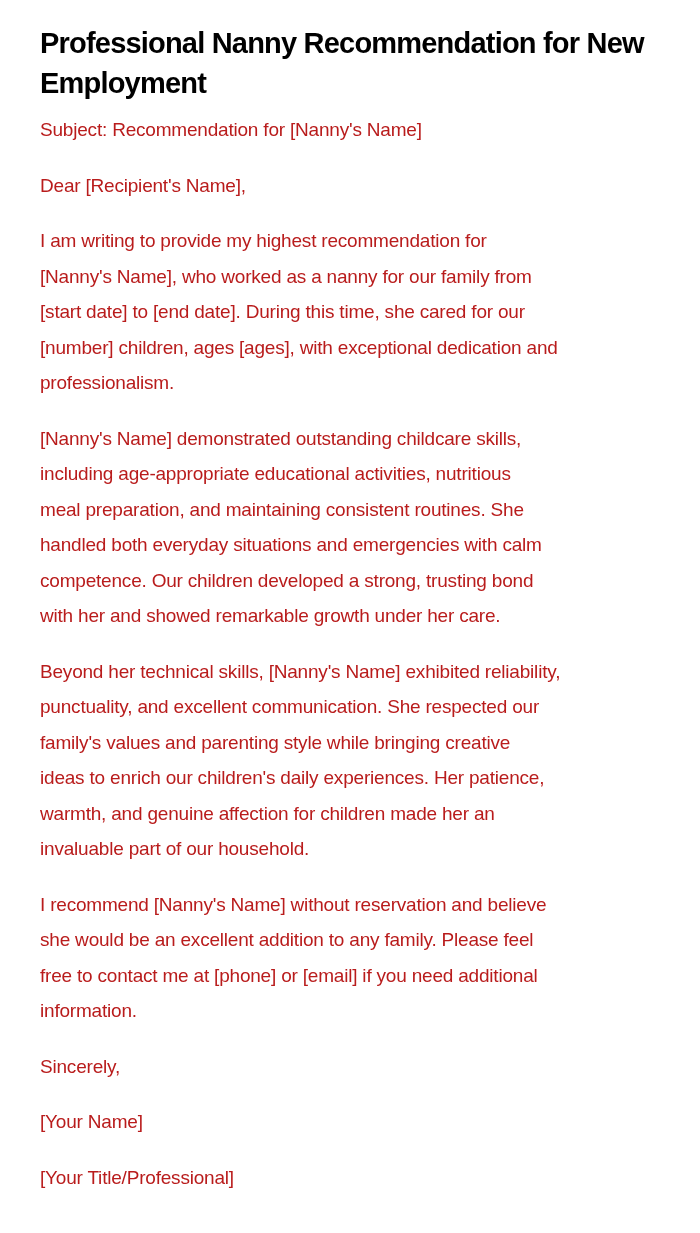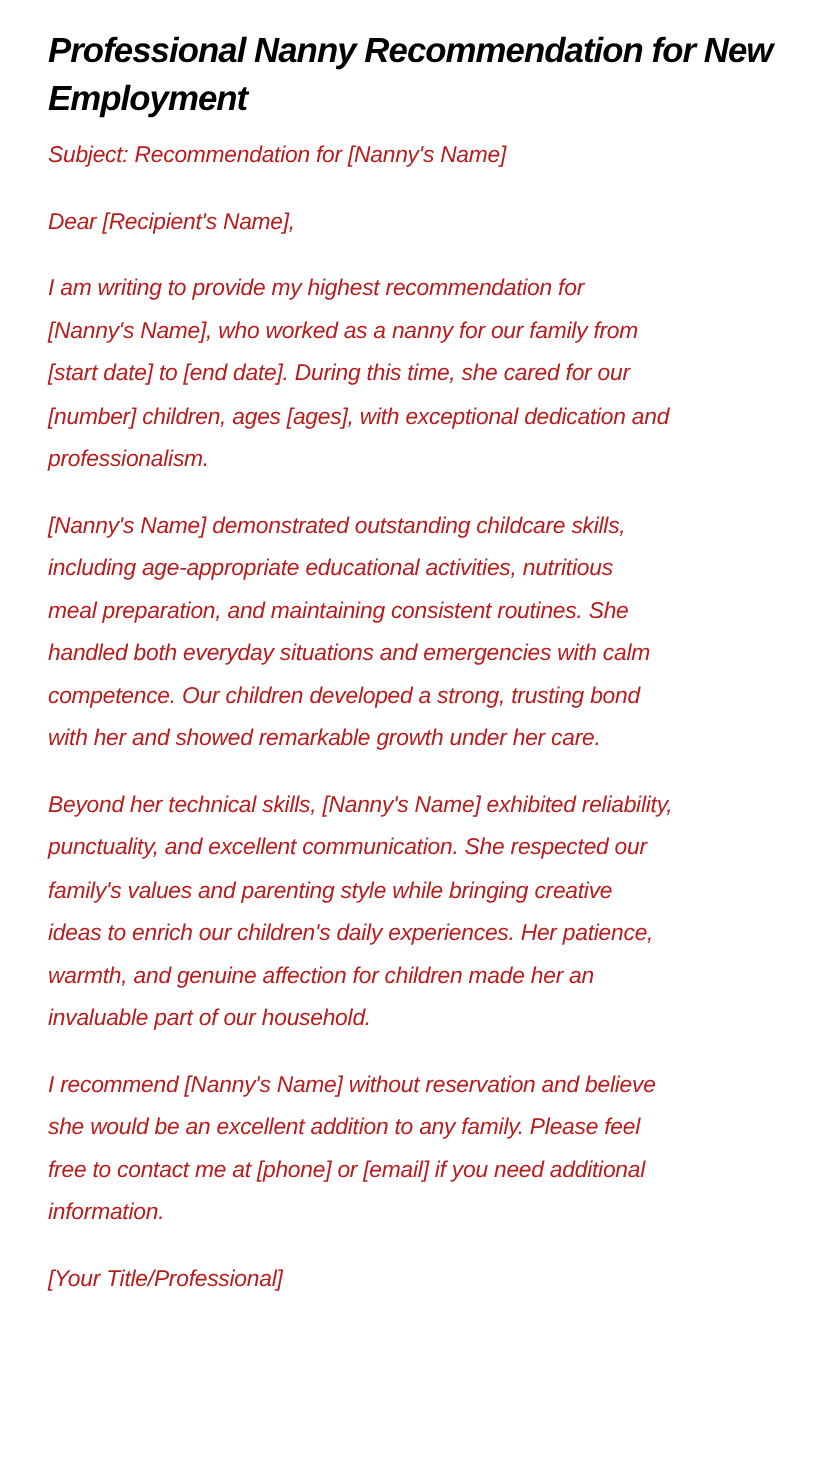--- a/index.html
+++ b/index.html
@@ -12,21 +12,20 @@
     min-height: 1233px;
     font-family: "Liberation Sans", sans-serif;
     color: #1f1f1f;
     -webkit-font-smoothing: antialiased;
   }
   .page {
     box-sizing: border-box;
     width: 700px;
     padding: 23px 16px 38px 40px;
     background: #ffffff;
-    font-style: italic;
   }
   h1.doc-title {
     margin: 0 0 9px 0;
     font-size: 29px;
     line-height: 40px;
     font-weight: 700;
     color: #000000;
     letter-spacing: -0.8px;
     white-space: pre-line;
   }
@@ -72,16 +71,18 @@
 family's values and parenting style while bringing creative
 ideas to enrich our children's daily experiences. Her patience,
 warmth, and genuine affection for children made her an
 invaluable part of our household.</p>
 
   <p class="doc-para">I recommend [Nanny's Name] without reservation and believe
 she would be an excellent addition to any family. Please feel
 free to contact me at [phone] or [email] if you need additional
 information.</p>
 
+  <p class="doc-para">Sincerely,</p>
 
+  <p class="doc-para">[Your Name]</p>
 
   <p class="doc-para">[Your Title/Professional]</p>
 </div>
 
 </body></html>

